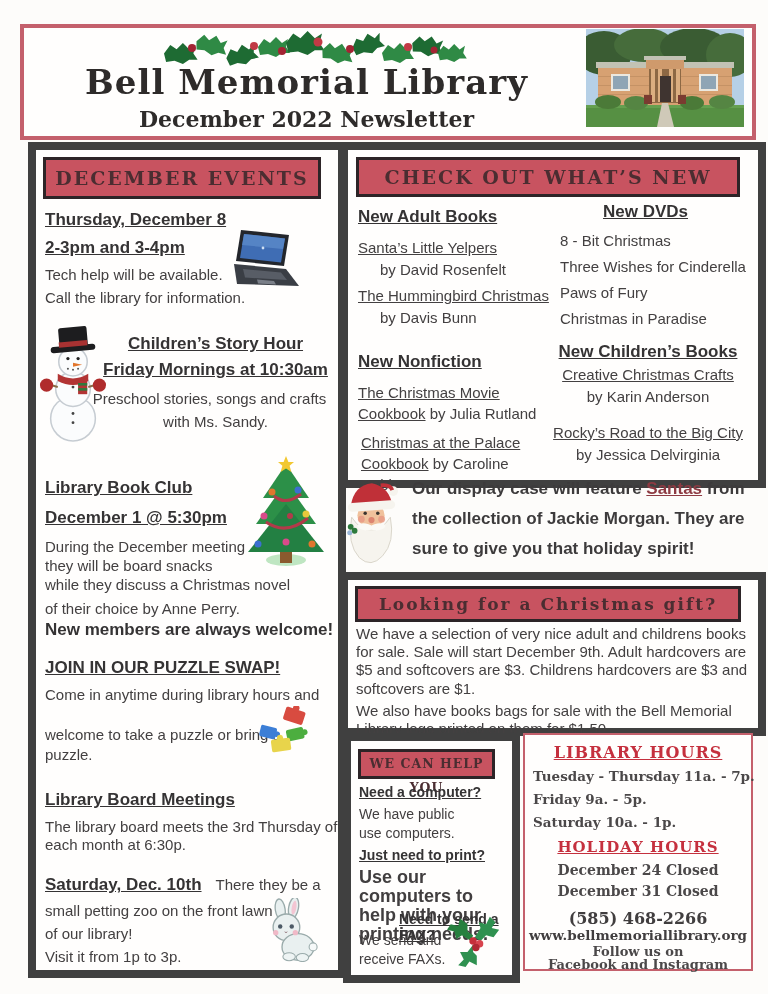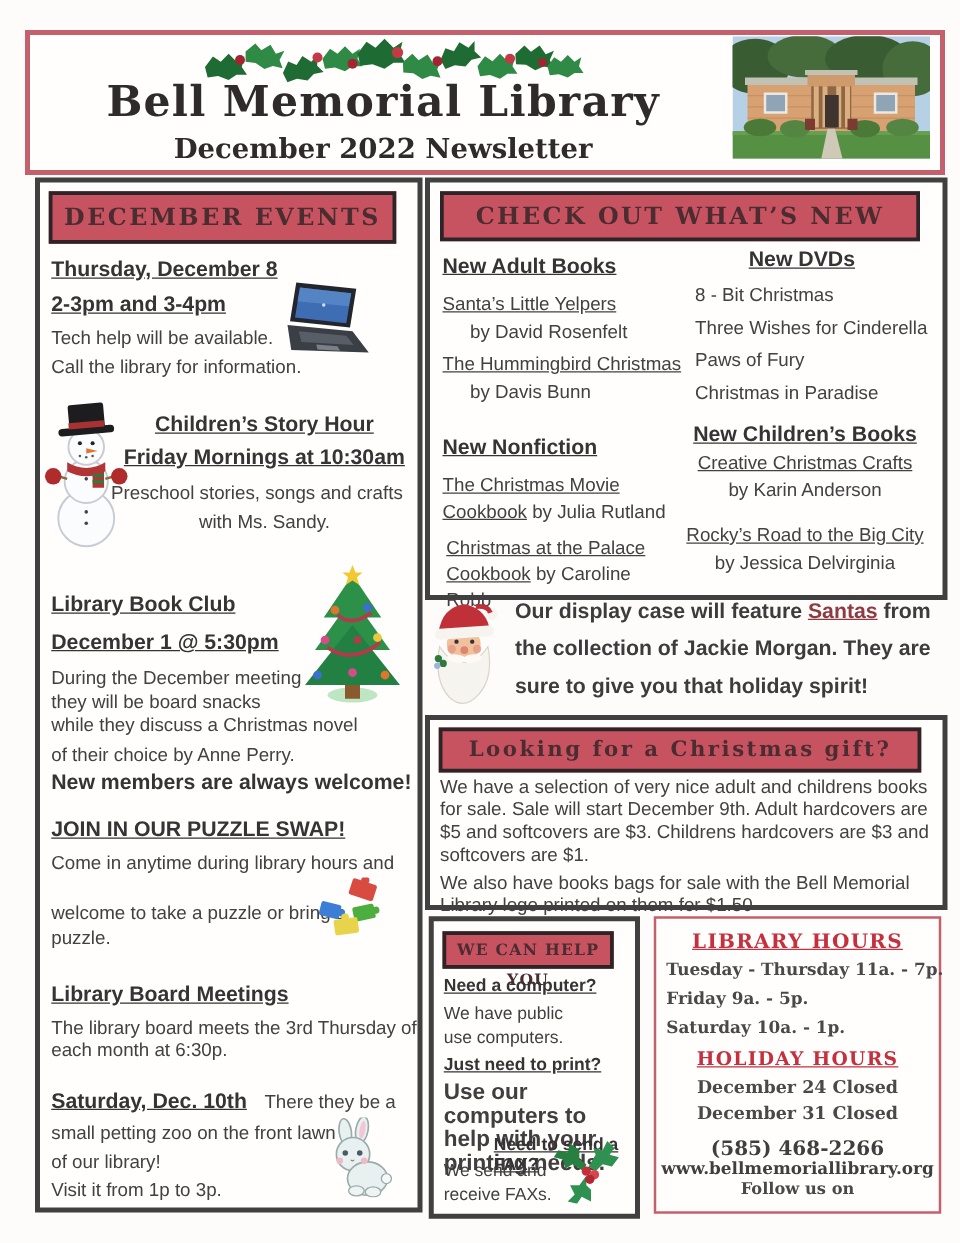--- a/index.html
+++ b/index.html
@@ -1,18 +1,18 @@
 <!DOCTYPE html>
 <html><head>
 <meta charset="utf-8">
 <style>
   html,body{margin:0;padding:0;}
   .page{position:relative;width:768px;height:994px;background:#fdfcfa;font-family:"Liberation Sans",sans-serif;color:#413e3f;overflow:hidden;}
   .abs{position:absolute;}
-  .box{position:absolute;background:#fffefd;border:4px solid #404040;}
+  .box{position:absolute;background:#fffefd;border:8px solid #404040;}
   .banner{position:absolute;background:#c85360;border:3px solid #2d2427;color:#4b2d31;
           font-family:"DejaVu Serif",serif;font-weight:bold;text-align:center;letter-spacing:2px;}
   .h{font-weight:bold;font-size:17px;color:#353334;text-decoration:underline;white-space:nowrap;}
   .t{font-size:15px;color:#434041;white-space:nowrap;}
   .tw{font-size:15px;color:#434041;}
   .b{font-weight:bold;}
   .u{text-decoration:underline;}
   .ctr{text-align:center;}
   .serif{font-family:"DejaVu Serif",serif;font-weight:bold;}
   .red{color:#c5303e;}
@@ -305,15 +305,16 @@
     <div class="abs serif red u ctr" style="left:0;top:8px;width:100%;font-size:16px;letter-spacing:1px;">LIBRARY HOURS</div>
     <div class="abs serif" style="left:8px;top:33px;font-size:13.5px;color:#4b4849;white-space:nowrap;">Tuesday - Thursday  11a. - 7p.</div>
     <div class="abs serif" style="left:8px;top:56px;font-size:13.5px;color:#4b4849;white-space:nowrap;">Friday  9a. - 5p.</div>
     <div class="abs serif" style="left:8px;top:79px;font-size:13.5px;color:#4b4849;white-space:nowrap;">Saturday  10a. - 1p.</div>
     <div class="abs serif red u ctr" style="left:0;top:103px;width:100%;font-size:15px;letter-spacing:1px;">HOLIDAY HOURS</div>
     <div class="abs serif ctr" style="left:0;top:127px;width:100%;font-size:14px;color:#4b4849;">December 24  Closed</div>
     <div class="abs serif ctr" style="left:0;top:148px;width:100%;font-size:14px;color:#4b4849;">December 31  Closed</div>
     <div class="abs serif ctr" style="left:0;top:166px;width:100%;font-size:16px;color:#413e3f;margin-top:8px;">(585) 468-2266</div>
     <div class="abs serif ctr" style="left:0;top:192px;width:100%;font-size:13.5px;color:#413e3f;">www.bellmemoriallibrary.org</div>
     <div class="abs serif ctr" style="left:0;top:209px;width:100%;font-size:13px;color:#4b4849;">Follow us on</div>
+    <div class="abs serif ctr" style="left:0;top:222px;width:100%;font-size:13px;color:#4b4849;">Facebook and Instagram</div>
   </div>
 
 </div>
 
 </body></html>

